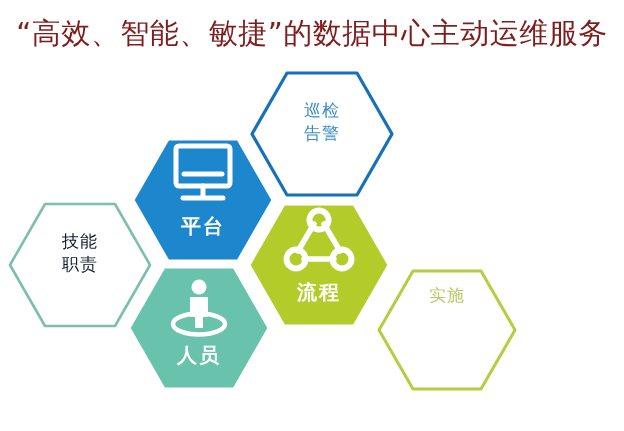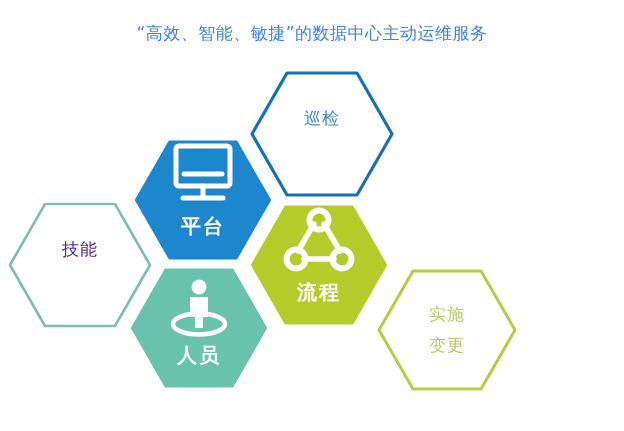--- a/index.html
+++ b/index.html
@@ -19,24 +19,24 @@
     overflow: hidden;
   }
 
   
   #page-title {
     position: absolute;
     left: 0;
     top: 16px;
     width: 624px;
     text-align: center;
-    font-size: 17px;
+    font-size: 29px;
     line-height: 34px;
     font-weight: 400;
-    color: #3b82f6;
+    color: #7f1d1d;
     letter-spacing: 0.5px;
     white-space: nowrap;
   }
 
   
   #hex-diagram {
     position: absolute;
     left: 0;
     top: 58px;
     width: 624px;
@@ -57,34 +57,34 @@
     pointer-events: none;
   }
 
   
   .hex-lines {
     font-size: 17px;
     line-height: 23px;
     font-weight: 400;
     letter-spacing: 1px;
   }
-  .hex-lines .ln { display: block; margin-top: 8px; }
+  .hex-lines .ln { display: block; }
 
   
   .hex-caption {
     color: #ffffff;
     font-size: 20px;
     line-height: 32px;
     font-weight: 700;
     letter-spacing: 2px;
   }
 
   
   .t-blue   { color: #3d8dc2; }
-  .t-teal   { color: #4c1d95; }
+  .t-teal   { color: #0f172a; }
   .t-green  { color: #b9c96a; }
 </style>
 </head>
 <body>
 
 <div id="canvas">
 
   <div id="page-title">“高效、智能、敏捷”的数据中心主动运维服务</div>
 
   <div id="hex-diagram">
@@ -121,29 +121,30 @@
         <path d="M 5,-18 L 21,9"></path>
         <path d="M -15,17 L 15,17"></path>
         <circle cx="0" cy="-22" r="9.5" fill="none" stroke="#ffffff" stroke-width="6"></circle>
         <circle cx="-23" cy="17" r="9.5" fill="none" stroke="#ffffff" stroke-width="6"></circle>
         <circle cx="23" cy="17" r="9.5" fill="none" stroke="#ffffff" stroke-width="6"></circle>
       </g>
     </svg>
 
     <div class="hex-label hex-lines t-teal" style="left:10px; top:172px; width:140px;">
       <span class="ln">技能</span>
+      <span class="ln">职责</span>
     </div>
 
     <div class="hex-label hex-lines t-blue" style="left:252px; top:41px; width:140px;">
       <span class="ln">巡检</span>
+      <span class="ln">告警</span>
     </div>
 
-    <div class="hex-label hex-lines t-green" style="left:379px; top:237px; width:136px;">
+    <div class="hex-label hex-lines t-green" style="left:379px; top:226px; width:136px;">
       <span class="ln">实施</span>
-      <span class="ln">变更</span>
     </div>
 
     <div class="hex-label hex-caption" style="left:133px; top:152px; width:140px;">平台</div>
 
     <div class="hex-label hex-caption" style="left:249px; top:218px; width:140px;">流程</div>
 
     <div class="hex-label hex-caption" style="left:129px; top:281px; width:140px;">人员</div>
 
   </div>
 </div>

